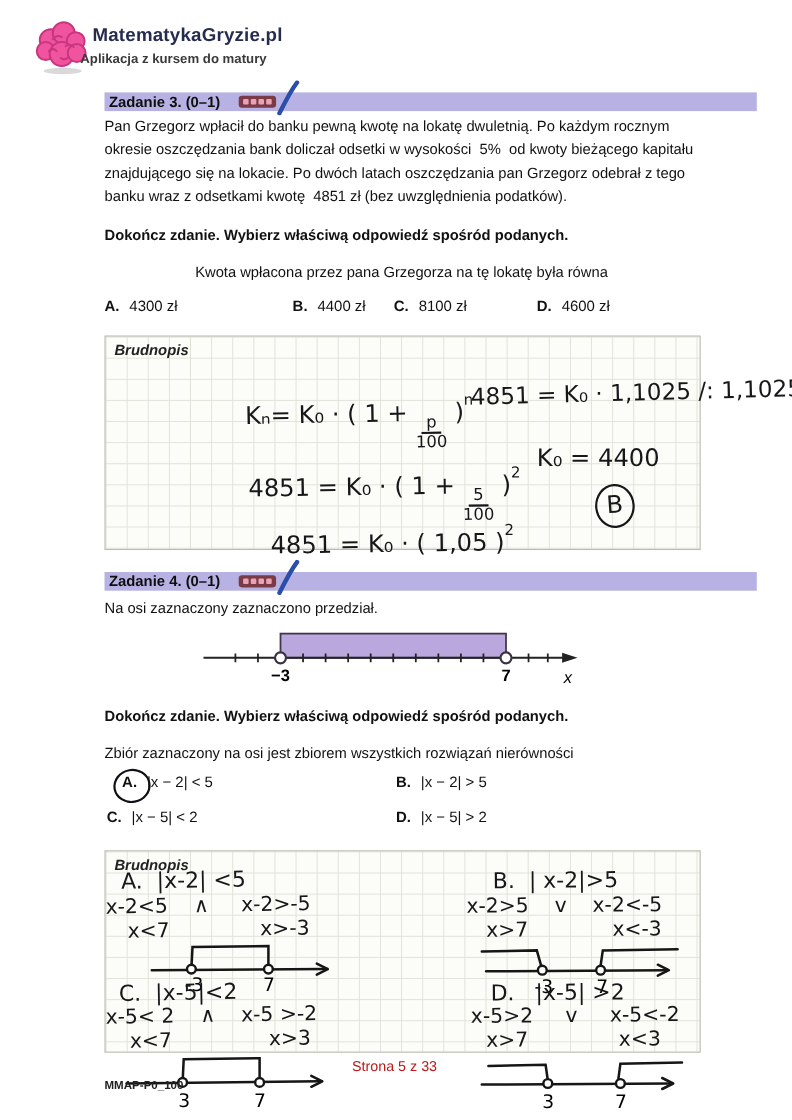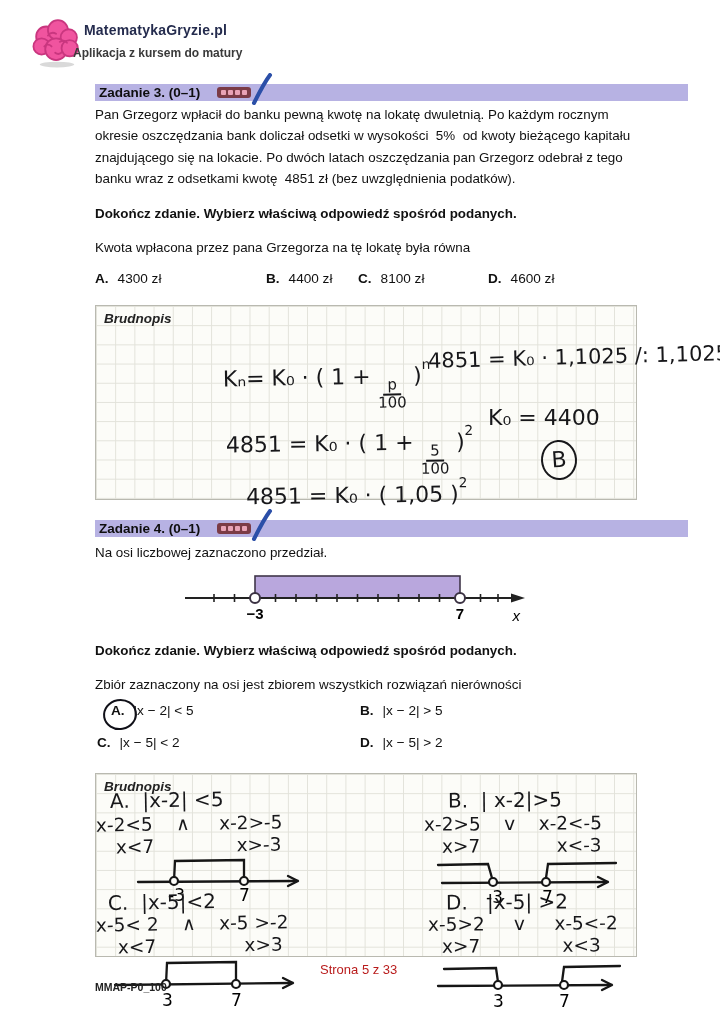--- a/index.html
+++ b/index.html
@@ -1,21 +1,21 @@
 <!DOCTYPE html>
 <html><head>
 <meta charset="utf-8">
 <style>
   html,body{margin:0;padding:0;background:#ffffff;}
   .page{position:relative;width:720px;height:1018px;background:#ffffff;overflow:hidden;
         font-family:"Liberation Sans",sans-serif;color:#111;}
 
   
   .logo{position:absolute;left:28px;top:10px;width:58px;height:62px;}
-  .brand-title{position:absolute;left:84px;top:22px;font-size:14px;font-weight:700;color:#252c4e;letter-spacing:.2px;}
+  .brand-title{position:absolute;left:84px;top:22px;font-size:17px;font-weight:700;color:#252c4e;letter-spacing:.2px;}
   .brand-sub{position:absolute;left:73px;top:46px;font-size:12px;font-weight:600;color:#3a3a3a;}
 
   
   .taskbar{position:absolute;left:95px;width:593px;height:17px;background:#b7b2e3;}
   .taskbar .ttl{position:absolute;left:4px;top:1px;font-size:13.5px;font-weight:700;color:#0e0e0e;}
   .dots-icon{position:absolute;left:122px;top:3px;width:34px;height:11px;background:#7b3b46;border-radius:3px;
              display:flex;align-items:center;justify-content:center;gap:2.5px;}
   .dots-icon i{width:4.5px;height:5.5px;background:#e9a3b6;border-radius:1px;}
   .pen-stroke{position:absolute;left:156px;top:-11px;width:22px;height:32px;}
 
@@ -89,21 +89,21 @@
         <i></i>
         <i></i>
       </span>
     <svg class="pen-stroke" viewBox="0 0 22 32">
       <path d="M3 30 C7 22 13 10 19 2" stroke="#2b4fa8" stroke-width="4" fill="none" stroke-linecap="round"></path>
     </svg>
   </div>
 
   <div class="para" style="top:104px;">Pan Grzegorz wpłacił do banku pewną kwotę na lokatę dwuletnią. Po każdym rocznym okresie oszczędzania bank doliczał odsetki w wysokości  5%  od kwoty bieżącego kapitału znajdującego się na lokacie. Po dwóch latach oszczędzania pan Grzegorz odebrał z tego banku wraz z odsetkami kwotę  4851 zł (bez uwzględnienia podatków).</div>
   <div class="para bold" style="top:203px;">Dokończ zdanie. Wybierz właściwą odpowiedź spośród podanych.</div>
-  <div class="para" style="top:237px;">Kwota wpłacona przez pana Grzegorza na tę lokatę była równa</div>
+  <div class="para" style="top:237px;text-align:center;">Kwota wpłacona przez pana Grzegorza na tę lokatę była równa</div>
 
   <div class="optrow" style="top:271px;">
     <span class="opt" style="left:0;">
       <span class="optL">A.</span><span>4300 zł</span></span>
     <span class="opt" style="left:133px;padding-left:38px;">
       <span class="optL">B.</span><span>4400 zł</span></span>
     <span class="opt" style="left:263px;">
       <span class="optL">C.</span><span>8100 zł</span></span>
     <span class="opt" style="left:393px;">
       <span class="optL">D.</span><span>4600 zł</span></span>
@@ -137,21 +137,21 @@
         <i></i>
         <i></i>
         <i></i>
         <i></i>
       </span>
     <svg class="pen-stroke" viewBox="0 0 22 32">
       <path d="M3 30 C7 22 13 10 19 2" stroke="#2b4fa8" stroke-width="4" fill="none" stroke-linecap="round"></path>
     </svg>
   </div>
 
-  <div class="para" style="top:542px;">Na osi liczbowej zaznaczono przedział.</div>
+  <div class="para" style="top:542px;">Na osi zaznaczony zaznaczono przedział.</div>
 
   <svg style="position:absolute;left:180px;top:565px;" width="350" height="62" viewBox="0 0 350 62">
     <rect x="75" y="11" width="205" height="22" fill="#b9a7dd" stroke="#40364a" stroke-width="1.6"></rect>
     <line x1="5" y1="33" x2="334" y2="33" stroke="#222" stroke-width="1.8"></line>
     <polygon points="345,33 331,28.5 331,37.5" fill="#222"></polygon>
     <g stroke="#222" stroke-width="1.6">
       <line x1="34" y1="29" x2="34" y2="37"></line>
         <line x1="54.5" y1="29" x2="54.5" y2="37"></line>
       <line x1="95.5" y1="29" x2="95.5" y2="37"></line>
         <line x1="116" y1="29" x2="116" y2="37"></line>

